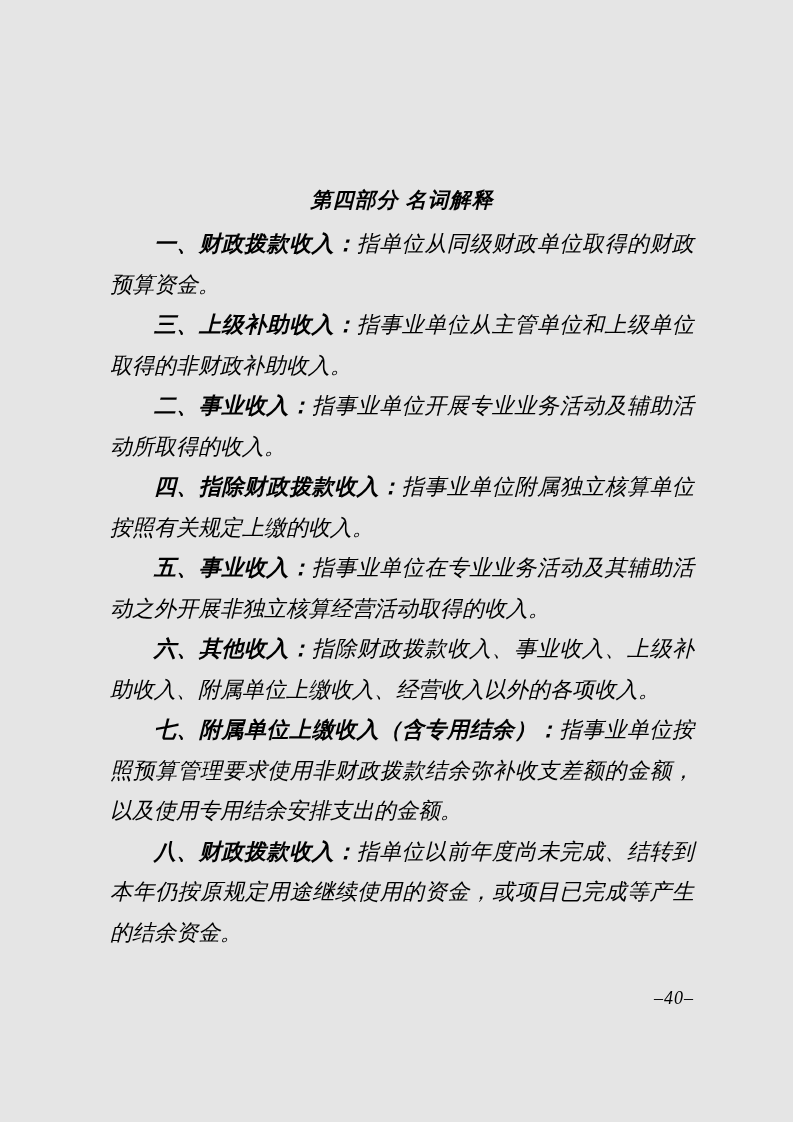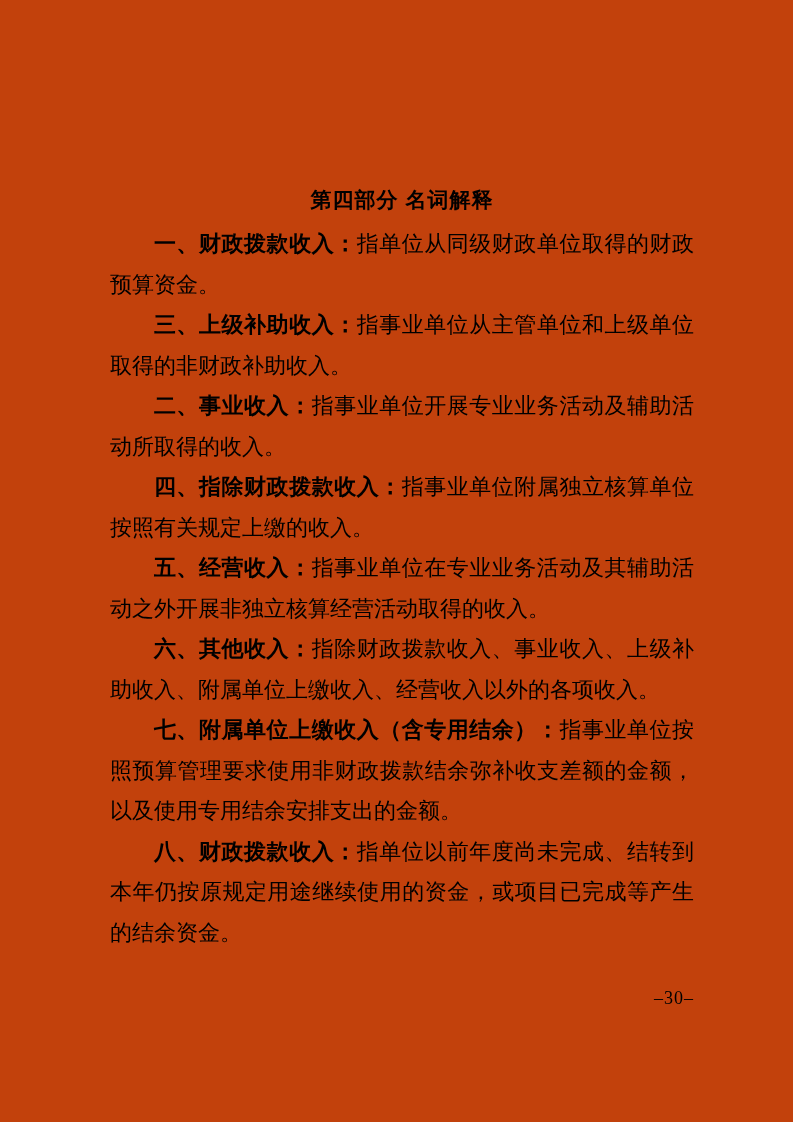--- a/index.html
+++ b/index.html
@@ -7,22 +7,23 @@
     width: 793px;
     height: 1122px;
     position: relative;
     background: #ffffff;
     color: #000000;
     font-family: "Liberation Serif", "DejaVu Serif", serif;
   }
   .page {
     position: absolute;
     inset: 0;
-    background: #c2410c;
+    background: #e5e5e5;
     overflow: hidden;
+    font-style: italic;
   }
   .content {
     position: absolute;
     left: 110px;
     top: 183px;
     width: 584px;
   }
   .doc-title {
     margin: 0 0 8px 0;
     font-size: 21px;
@@ -62,23 +63,23 @@
     <h1 class="doc-title">第四部分 名词解释</h1>
 
     <p class="para"><span class="term">一、财政拨款收入：</span><span class="def">指单位从同级财政单位取得的财政预算资金。</span></p>
 
     <p class="para"><span class="term">三、上级补助收入：</span><span class="def">指事业单位从主管单位和上级单位取得的非财政补助收入。</span></p>
 
     <p class="para"><span class="term">二、事业收入：</span><span class="def">指事业单位开展专业业务活动及辅助活动所取得的收入。</span></p>
 
     <p class="para"><span class="term">四、指除财政拨款收入：</span><span class="def">指事业单位附属独立核算单位按照有关规定上缴的收入。</span></p>
 
-    <p class="para"><span class="term">五、经营收入：</span><span class="def">指事业单位在专业业务活动及其辅助活动之外开展非独立核算经营活动取得的收入。</span></p>
+    <p class="para"><span class="term">五、事业收入：</span><span class="def">指事业单位在专业业务活动及其辅助活动之外开展非独立核算经营活动取得的收入。</span></p>
 
     <p class="para"><span class="term">六、其他收入：</span><span class="def">指除财政拨款收入、事业收入、上级补助收入、附属单位上缴收入、经营收入以外的各项收入。</span></p>
 
     <p class="para"><span class="term">七、附属单位上缴收入（含专用结余）：</span><span class="def">指事业单位按照预算管理要求使用非财政拨款结余弥补收支差额的金额，以及使用专用结余安排支出的金额。</span></p>
 
     <p class="para"><span class="term">八、财政拨款收入：</span><span class="def">指单位以前年度尚未完成、结转到本年仍按原规定用途继续使用的资金，或项目已完成等产生的结余资金。</span></p>
   </div>
 
-  <div class="page-number">–30–</div>
+  <div class="page-number">–40–</div>
 </div>
 
 </body></html>

